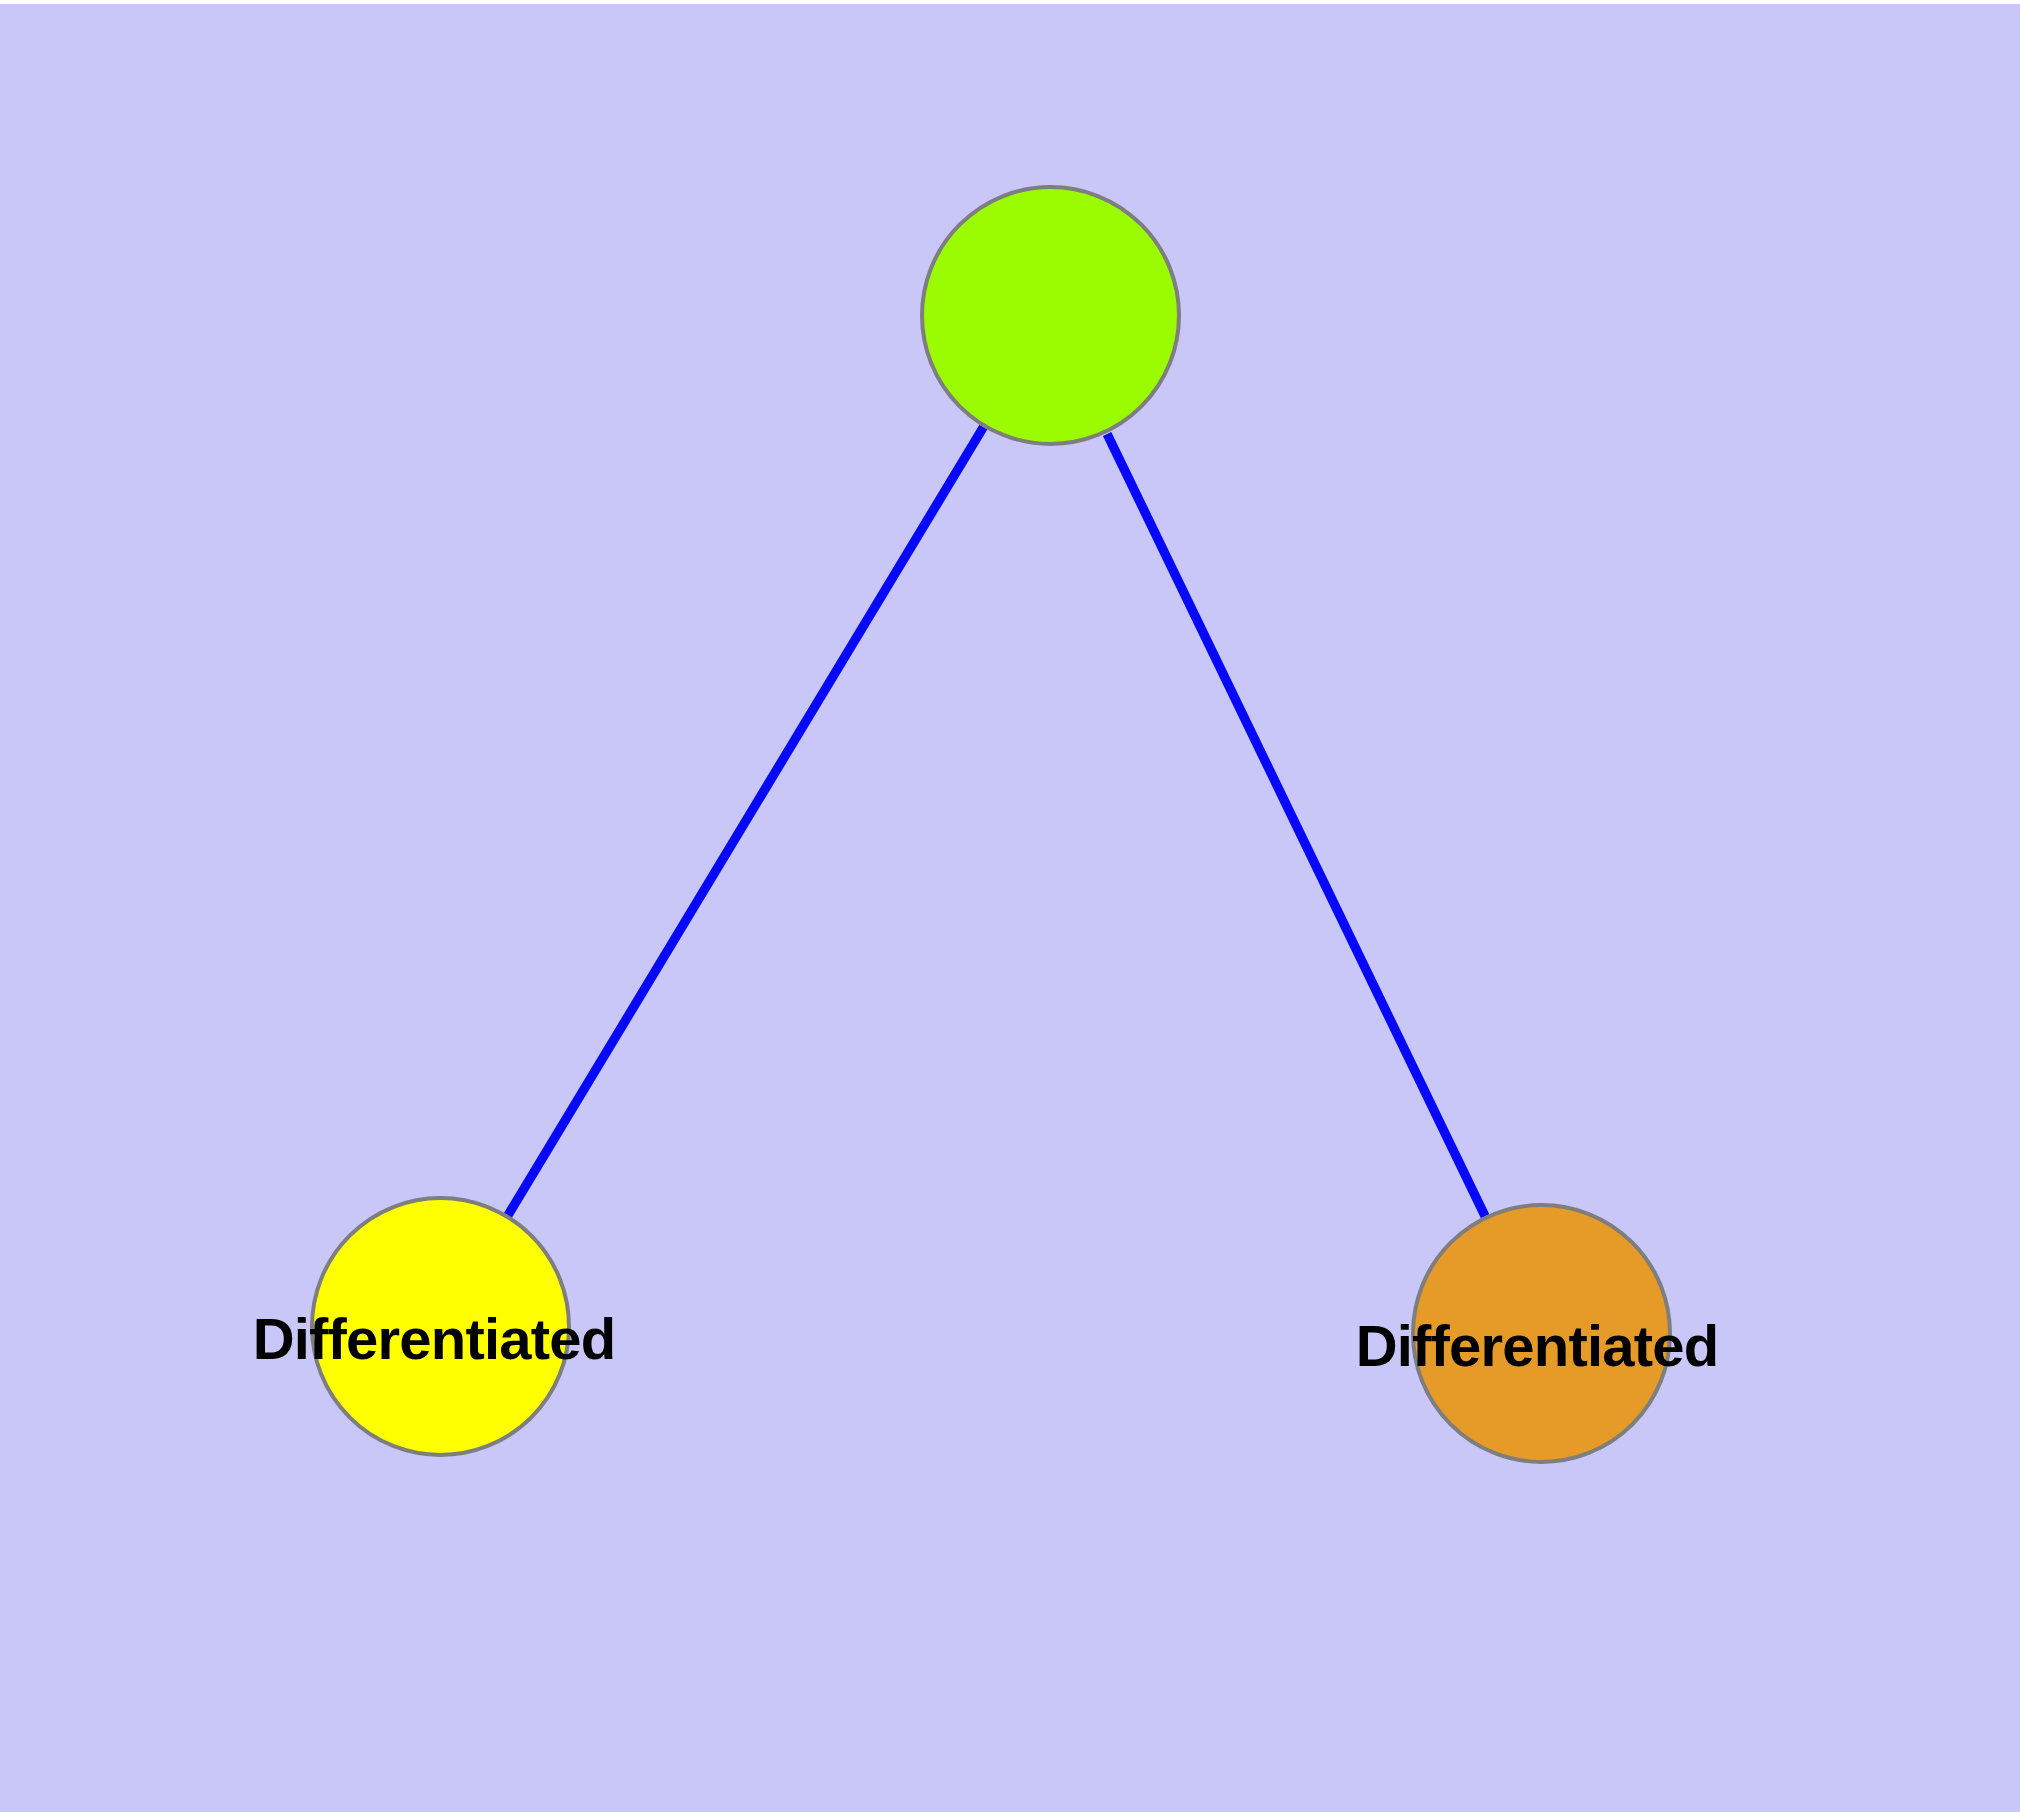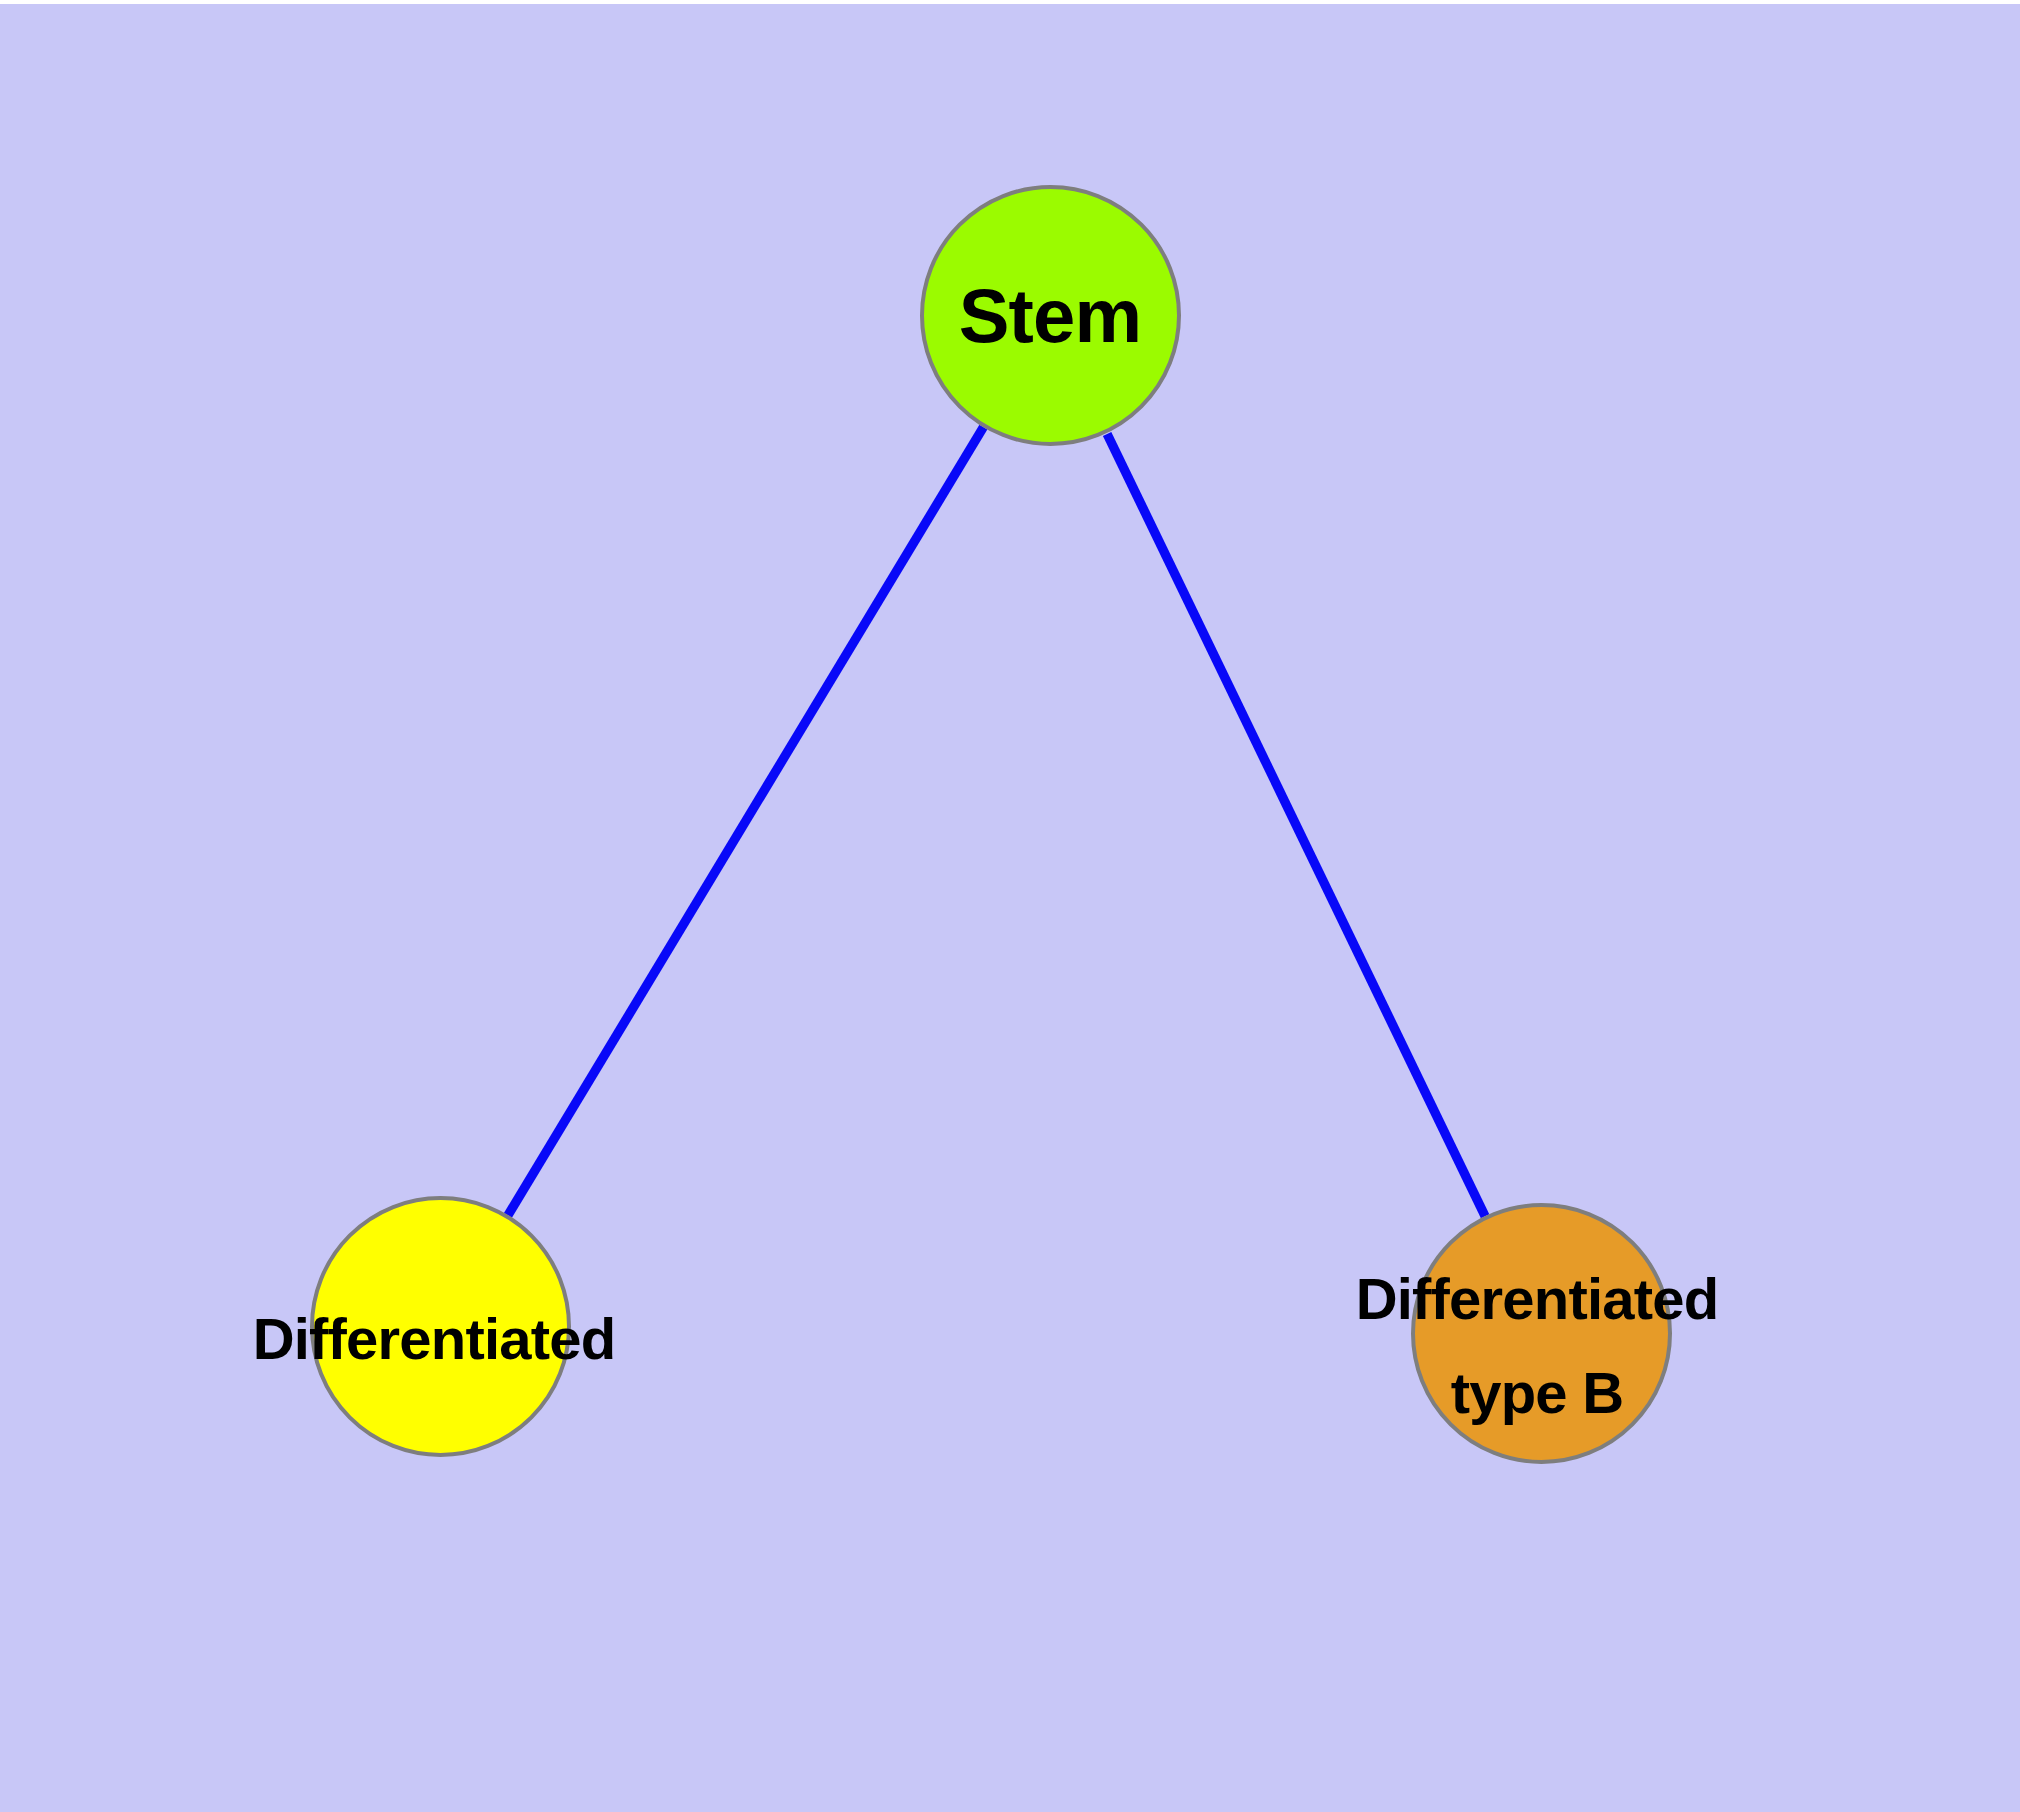--- a/index.html
+++ b/index.html
@@ -80,26 +80,24 @@
       <line class="edge-line" x1="1160" y1="504" x2="599" y2="1434" style="stroke: rgb(8, 8, 248);"></line>
       <line class="edge-line" x1="1306" y1="512" x2="1752" y2="1435" style="stroke: rgb(8, 8, 248);"></line>
     </svg>
 
     <div class="node node-stem" style="background-color: rgb(155, 251, 0); border-color: rgb(126, 126, 126);"></div>
 
     <div class="node node-type-a" style="background-color: rgb(255, 255, 0); border-color: rgb(126, 126, 126);"></div>
 
     <div class="node node-type-b" style="background-color: rgb(230, 155, 40); border-color: rgb(126, 126, 126);"></div>
 
-    <div class="node-label label-stem" style="color: rgb(0, 0, 0);">Stem</div>
 
     <div class="node-label label-type-a" style="color: rgb(0, 0, 0);">
       <div>Differentiated</div>
     </div>
 
     <div class="node-label label-type-b" style="color: rgb(0, 0, 0);">
       <div>Differentiated</div>
-      <div>type B</div>
     </div>
 
   </div>
 </div>
 
 
 </body></html>

